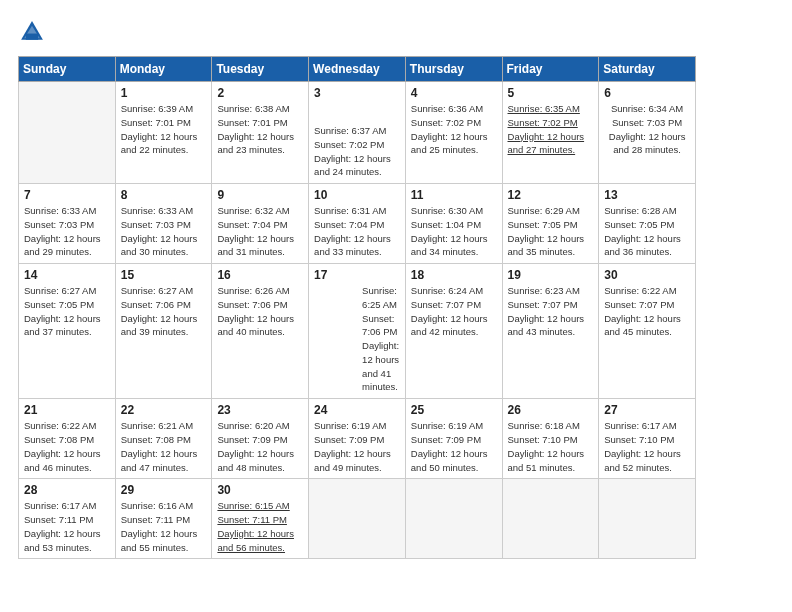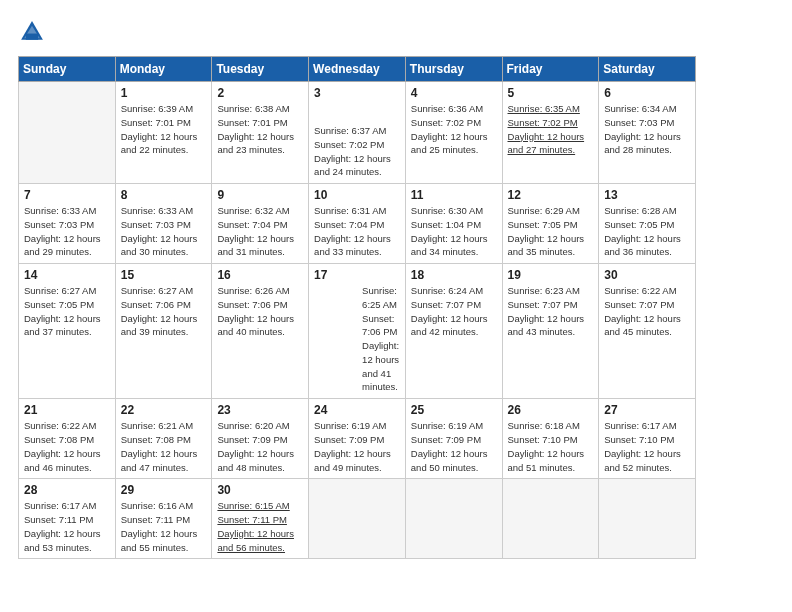--- a/index.html
+++ b/index.html
@@ -163,21 +163,21 @@
           </td>
           <td>
             <span class="day-num">5</span>
             <div class="day-info" style="white-space: pre-line; text-decoration: underline;">Sunrise: 6:35 AM
 Sunset: 7:02 PM
 Daylight: 12 hours
 and 27 minutes.</div>
           </td>
           <td>
             <span class="day-num">6</span>
-            <div class="day-info" style="white-space: pre-line;">Sunrise: 6:34 AM
+            <div class="day-info" style="white-space: pre-line; text-align: center;">Sunrise: 6:34 AM
 Sunset: 7:03 PM
 Daylight: 12 hours
 and 28 minutes.</div>
           </td>
         </tr>
         <tr>
           <td>
             <span class="day-num">7</span>
             <div class="day-info" style="white-space: pre-line;">Sunrise: 6:33 AM
 Sunset: 7:03 PM

